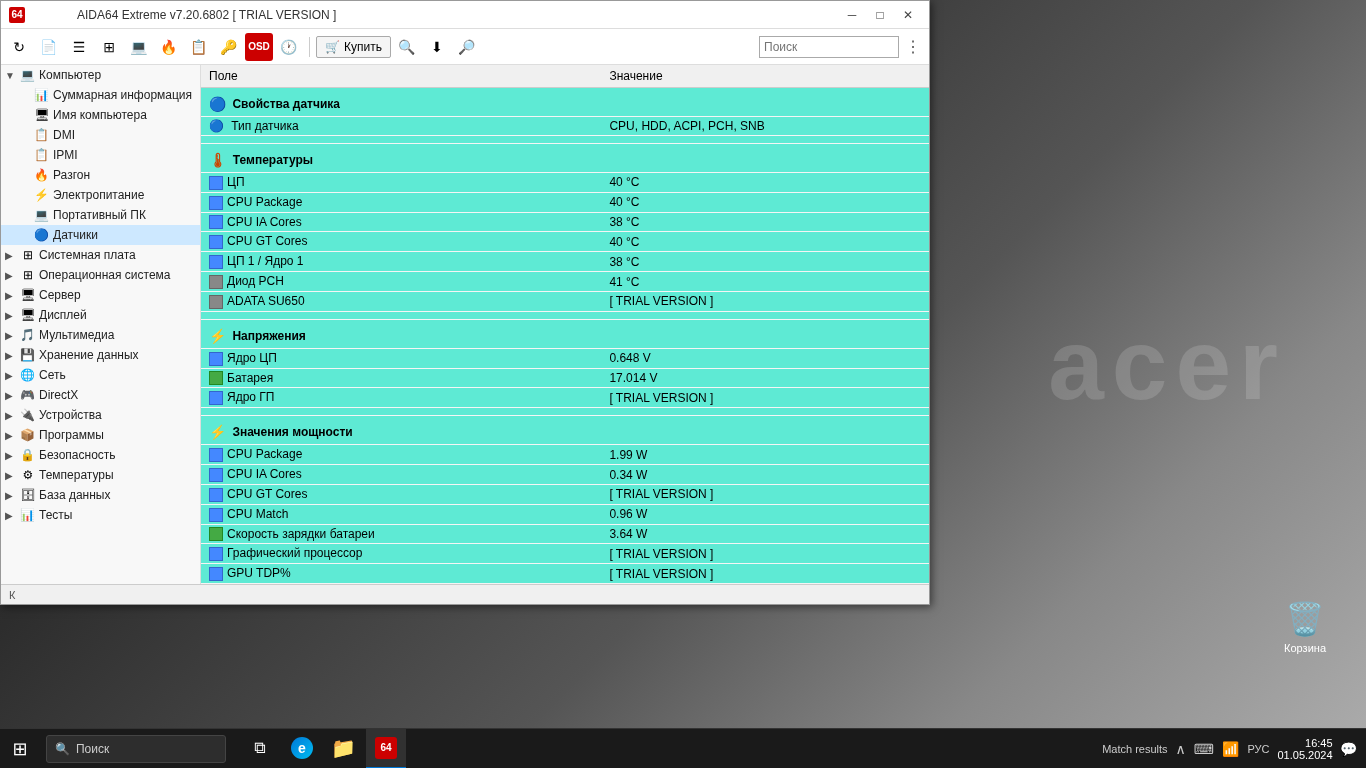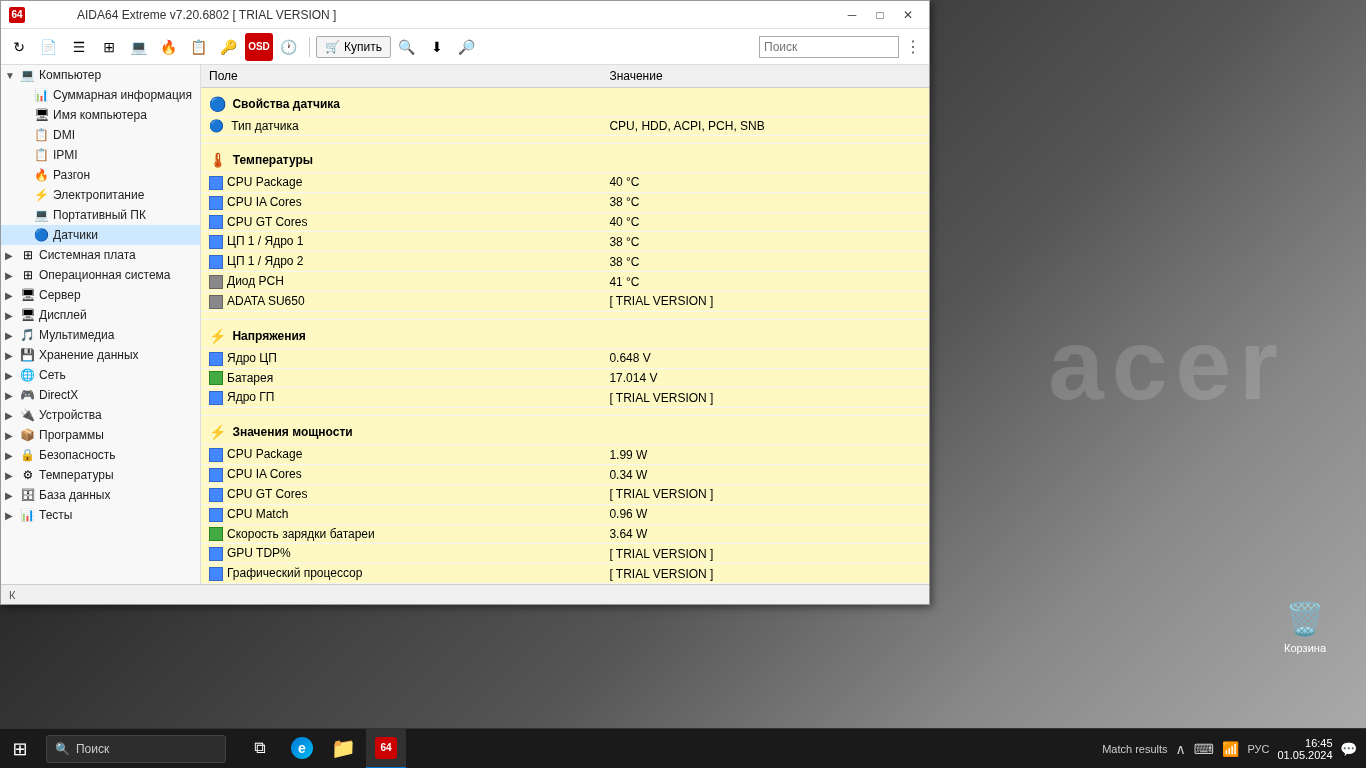--- a/index.html
+++ b/index.html
@@ -263,21 +263,21 @@
       align-items: center;
       justify-content: center;
       font-size: 12px;
     }
     .tree-label { font-size: 12px; color: #222; }
 
     
     .main-panel {
       flex: 1;
       overflow-y: auto;
-      background: #fef9c3;
+      background: #5eead4;
     }
     .data-table {
       width: 100%;
       border-collapse: collapse;
     }
     .data-table th {
       text-align: left;
       padding: 4px 8px;
       background: #f0f0f0;
       border-bottom: 1px solid #ccc;
@@ -529,37 +529,37 @@
 
           <tr class="section-header">
             <td colspan="2">
               <span class="sec-icon">
                 <span style="color:#cc4400; font-size:14px;">🌡</span>
                 <span>Температуры</span>
               </span>
             </td>
           </tr>
           <tr>
+            <td><span style="display:inline-block;width:14px;height:14px;background:#4488ff;border:1px solid #3366cc;margin-right:4px;vertical-align:middle;"></span><span>ЦП</span></td>
+            <td>40 °C</td>
+          </tr>
+          <tr>
             <td><span style="display:inline-block;width:14px;height:14px;background:#4488ff;border:1px solid #3366cc;margin-right:4px;vertical-align:middle;"></span><span>CPU Package</span></td>
             <td>40 °C</td>
           </tr>
           <tr>
             <td><span style="display:inline-block;width:14px;height:14px;background:#4488ff;border:1px solid #3366cc;margin-right:4px;vertical-align:middle;"></span><span>CPU IA Cores</span></td>
             <td>38 °C</td>
           </tr>
           <tr>
             <td><span style="display:inline-block;width:14px;height:14px;background:#4488ff;border:1px solid #3366cc;margin-right:4px;vertical-align:middle;"></span><span>CPU GT Cores</span></td>
             <td>40 °C</td>
           </tr>
           <tr>
             <td><span style="display:inline-block;width:14px;height:14px;background:#4488ff;border:1px solid #3366cc;margin-right:4px;vertical-align:middle;"></span><span>ЦП 1 / Ядро 1</span></td>
-            <td>38 °C</td>
-          </tr>
-          <tr>
-            <td><span style="display:inline-block;width:14px;height:14px;background:#4488ff;border:1px solid #3366cc;margin-right:4px;vertical-align:middle;"></span><span>ЦП 1 / Ядро 2</span></td>
             <td>38 °C</td>
           </tr>
           <tr>
             <td><span style="display:inline-block;width:14px;height:14px;background:#888;border:1px solid #666;margin-right:4px;vertical-align:middle;"></span><span>Диод PCH</span></td>
             <td>41 °C</td>
           </tr>
           <tr>
             <td><span style="display:inline-block;width:14px;height:14px;background:#888;border:1px solid #666;margin-right:4px;vertical-align:middle;"></span><span>ADATA SU650</span></td>
             <td>[ TRIAL VERSION ]</td>
           </tr>
@@ -615,25 +615,25 @@
           </tr>
           <tr>
             <td><span style="display:inline-block;width:14px;height:14px;background:#4488ff;border:1px solid #3366cc;margin-right:4px;vertical-align:middle;"></span><span>CPU Match</span></td>
             <td>0.96 W</td>
           </tr>
           <tr>
             <td><span style="display:inline-block;width:14px;height:14px;background:#44aa44;border:1px solid #228822;margin-right:4px;vertical-align:middle;"></span><span>Скорость зарядки батареи</span></td>
             <td>3.64 W</td>
           </tr>
           <tr>
+            <td><span style="display:inline-block;width:14px;height:14px;background:#4488ff;border:1px solid #3366cc;margin-right:4px;vertical-align:middle;"></span><span>Графический процессор</span></td>
+            <td>[ TRIAL VERSION ]</td>
+          </tr>
+          <tr>
             <td><span style="display:inline-block;width:14px;height:14px;background:#4488ff;border:1px solid #3366cc;margin-right:4px;vertical-align:middle;"></span><span>GPU TDP%</span></td>
-            <td>[ TRIAL VERSION ]</td>
-          </tr>
-          <tr>
-            <td><span style="display:inline-block;width:14px;height:14px;background:#4488ff;border:1px solid #3366cc;margin-right:4px;vertical-align:middle;"></span><span>Графический процессор</span></td>
             <td>[ TRIAL VERSION ]</td>
           </tr>
         </tbody>
       </table>
     </div>
   </div>
 
   <div class="status-bar">
     <span>К</span>
   </div>

